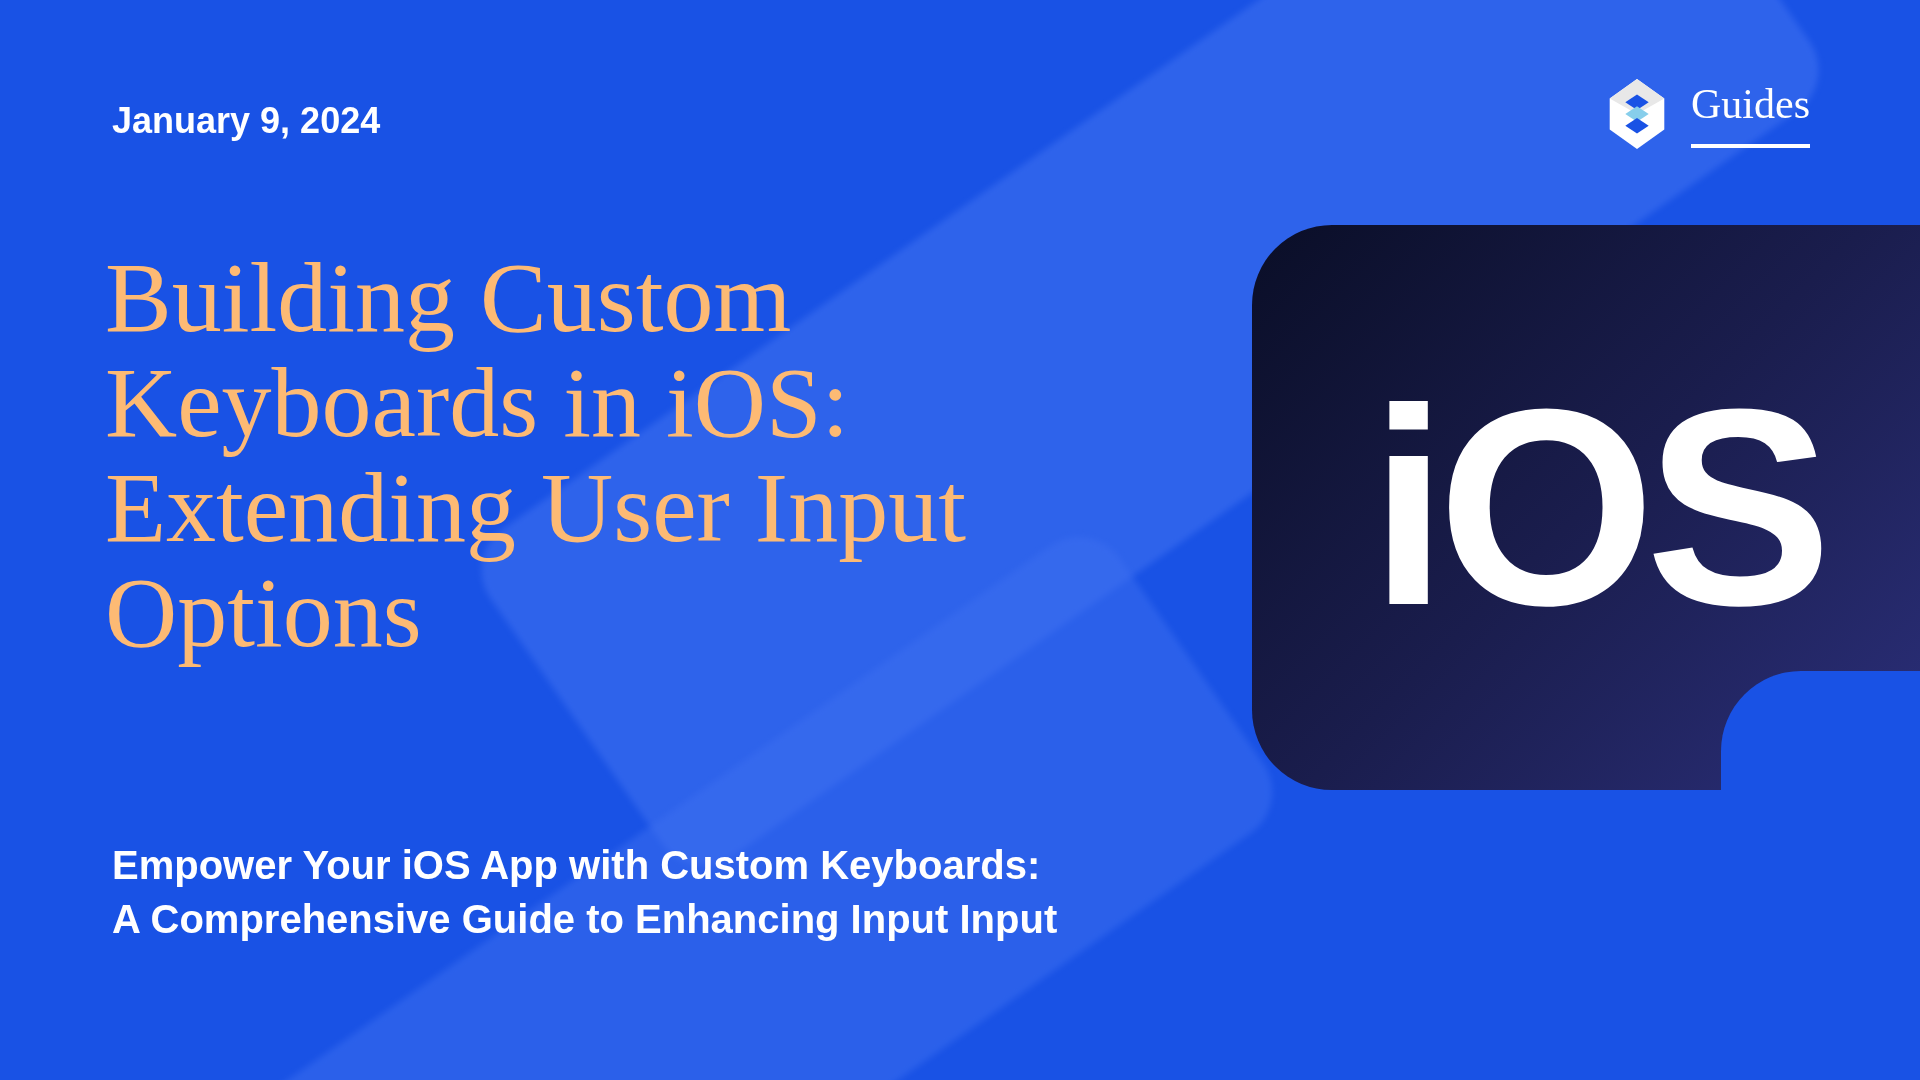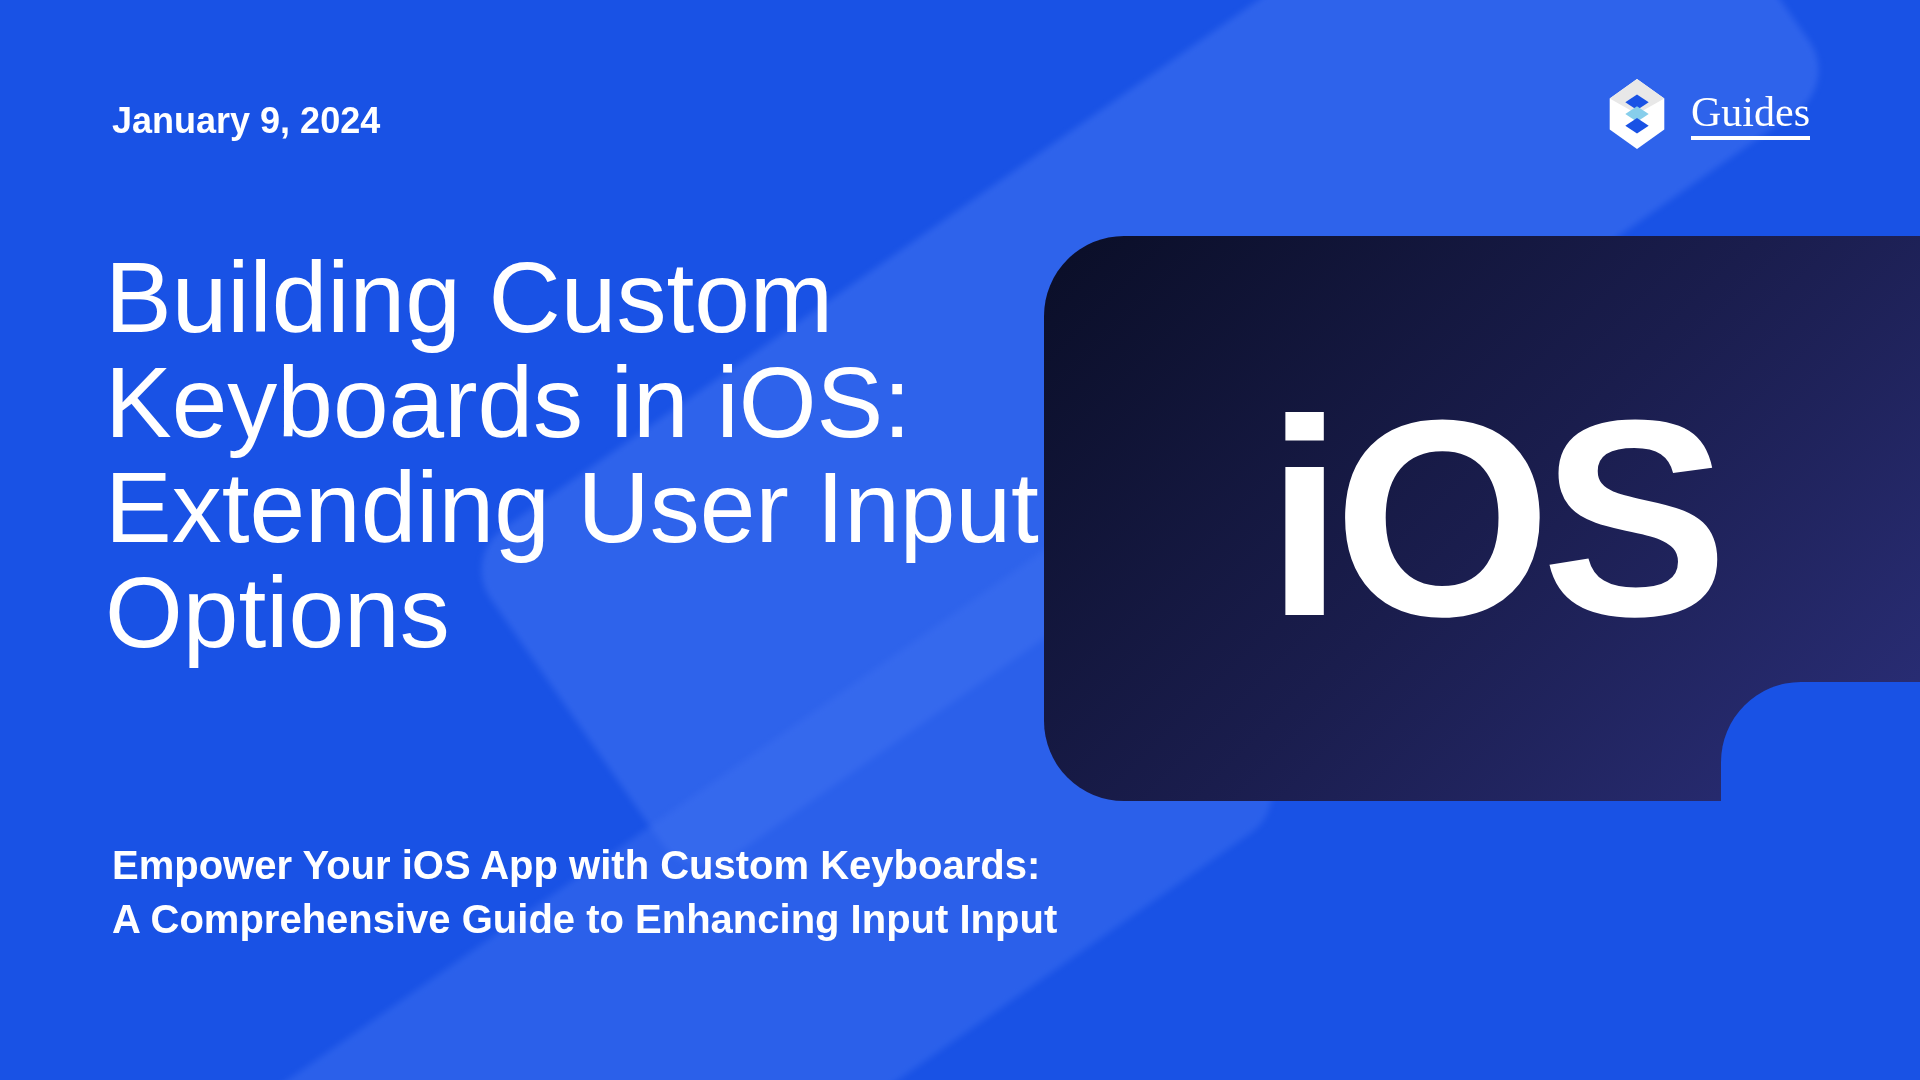--- a/index.html
+++ b/index.html
@@ -57,22 +57,22 @@
     color: #ffffff;
     font-family: -apple-system, Arial, sans-serif;
     font-size: 36px;
     font-weight: 600;
   }
   
   .title {
     position: absolute;
     top: 245px;
     left: 105px;
-    color: #ffffff;
-    font-family: Liberation Sans, sans-serif;
+    color: #fdba74;
+    font-family: Liberation Serif, serif;
     font-size: 100px;
     font-weight: 400;
     line-height: 1.05;
     max-width: 980px;
   }
   
   .subtitle {
     position: absolute;
     top: 830px;
     left: 112px;
@@ -117,28 +117,28 @@
     font-size: 54px;
     font-weight: 700;
   }
   
   .brand-sub {
     color: #ffffff;
     font-family: Georgia, serif;
     font-size: 42px;
     font-weight: 400;
     border-bottom: 4px solid #ffffff;
-    padding-bottom: 0;
+    padding-bottom: 16px;
   }
   
   .ios-badge {
     position: absolute;
-    top: 236px;
+    top: 225px;
     right: 0;
-    width: 876px;
+    width: 668px;
     height: 565px;
     background: linear-gradient(135deg, #0a0e27 0%, #1a1d4d 50%, #2b2f7a 100%);
     border-radius: 80px 0 0 80px;
     display: flex;
     align-items: center;
     justify-content: center;
     text-align: center;
   }
   
   .ios-badge-corner {

